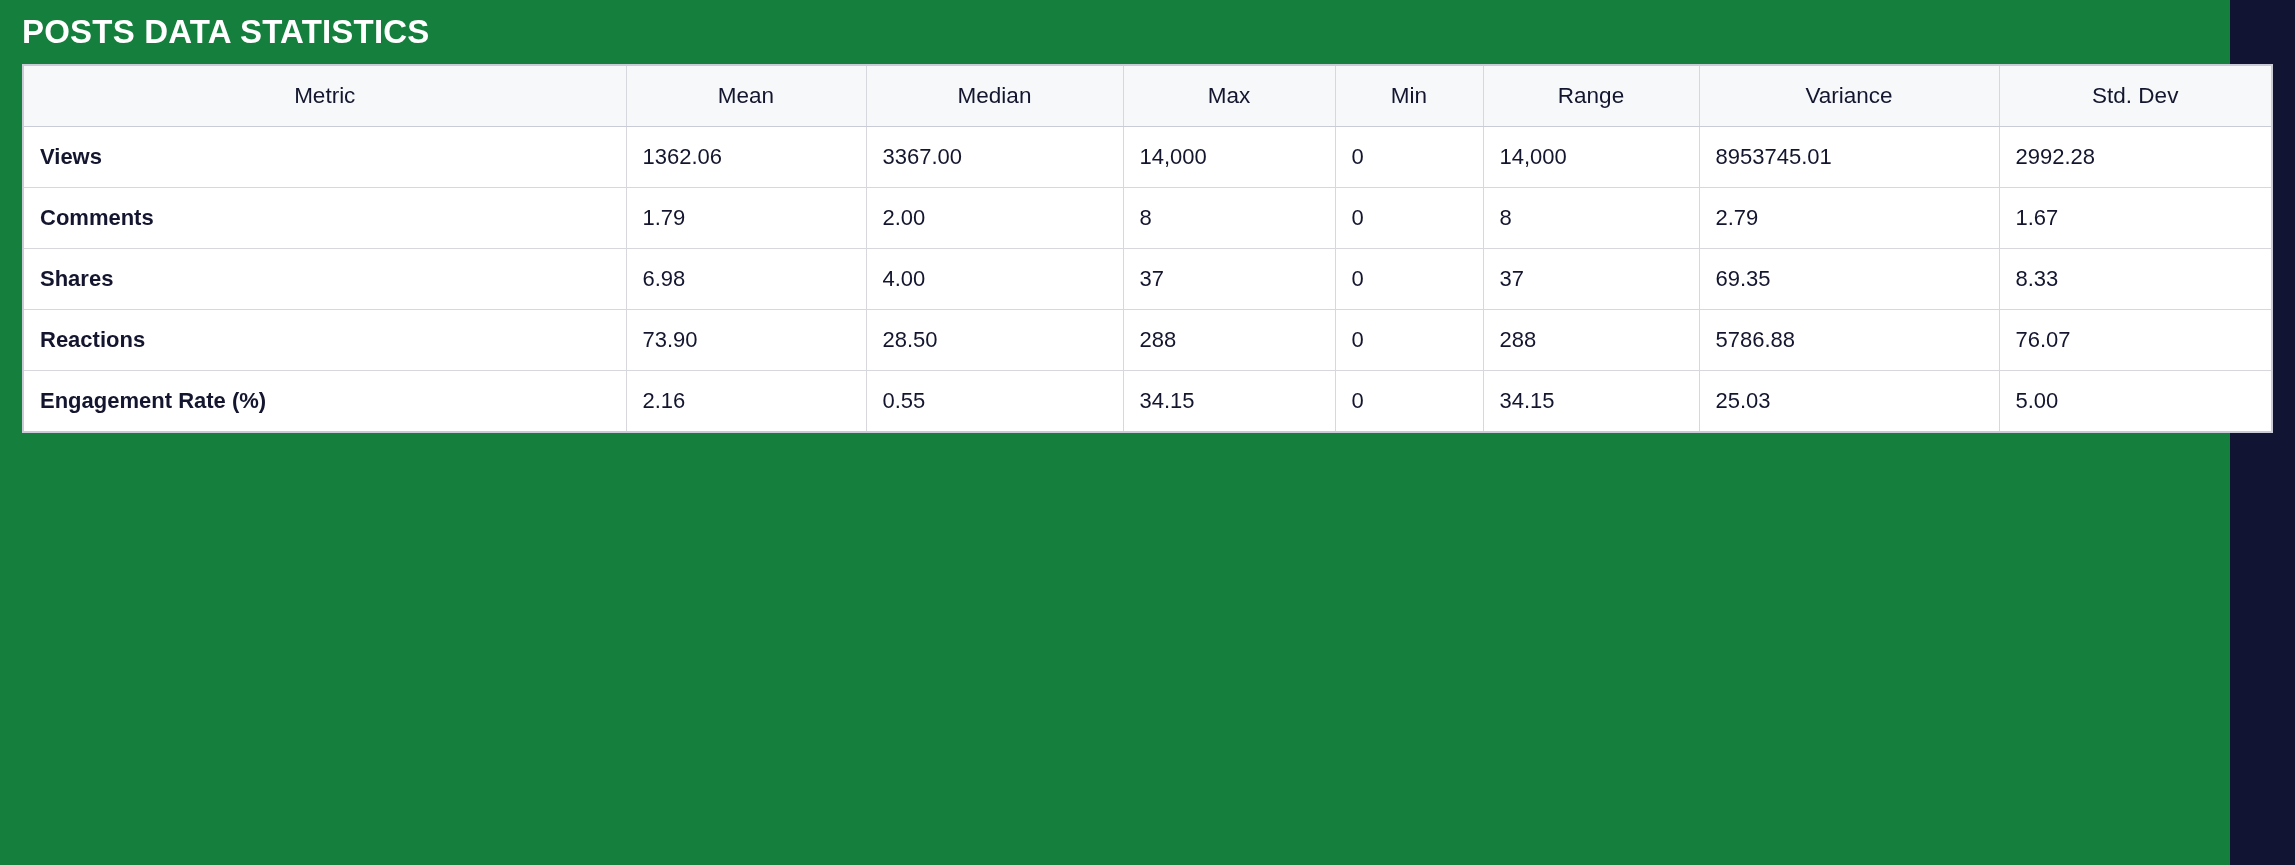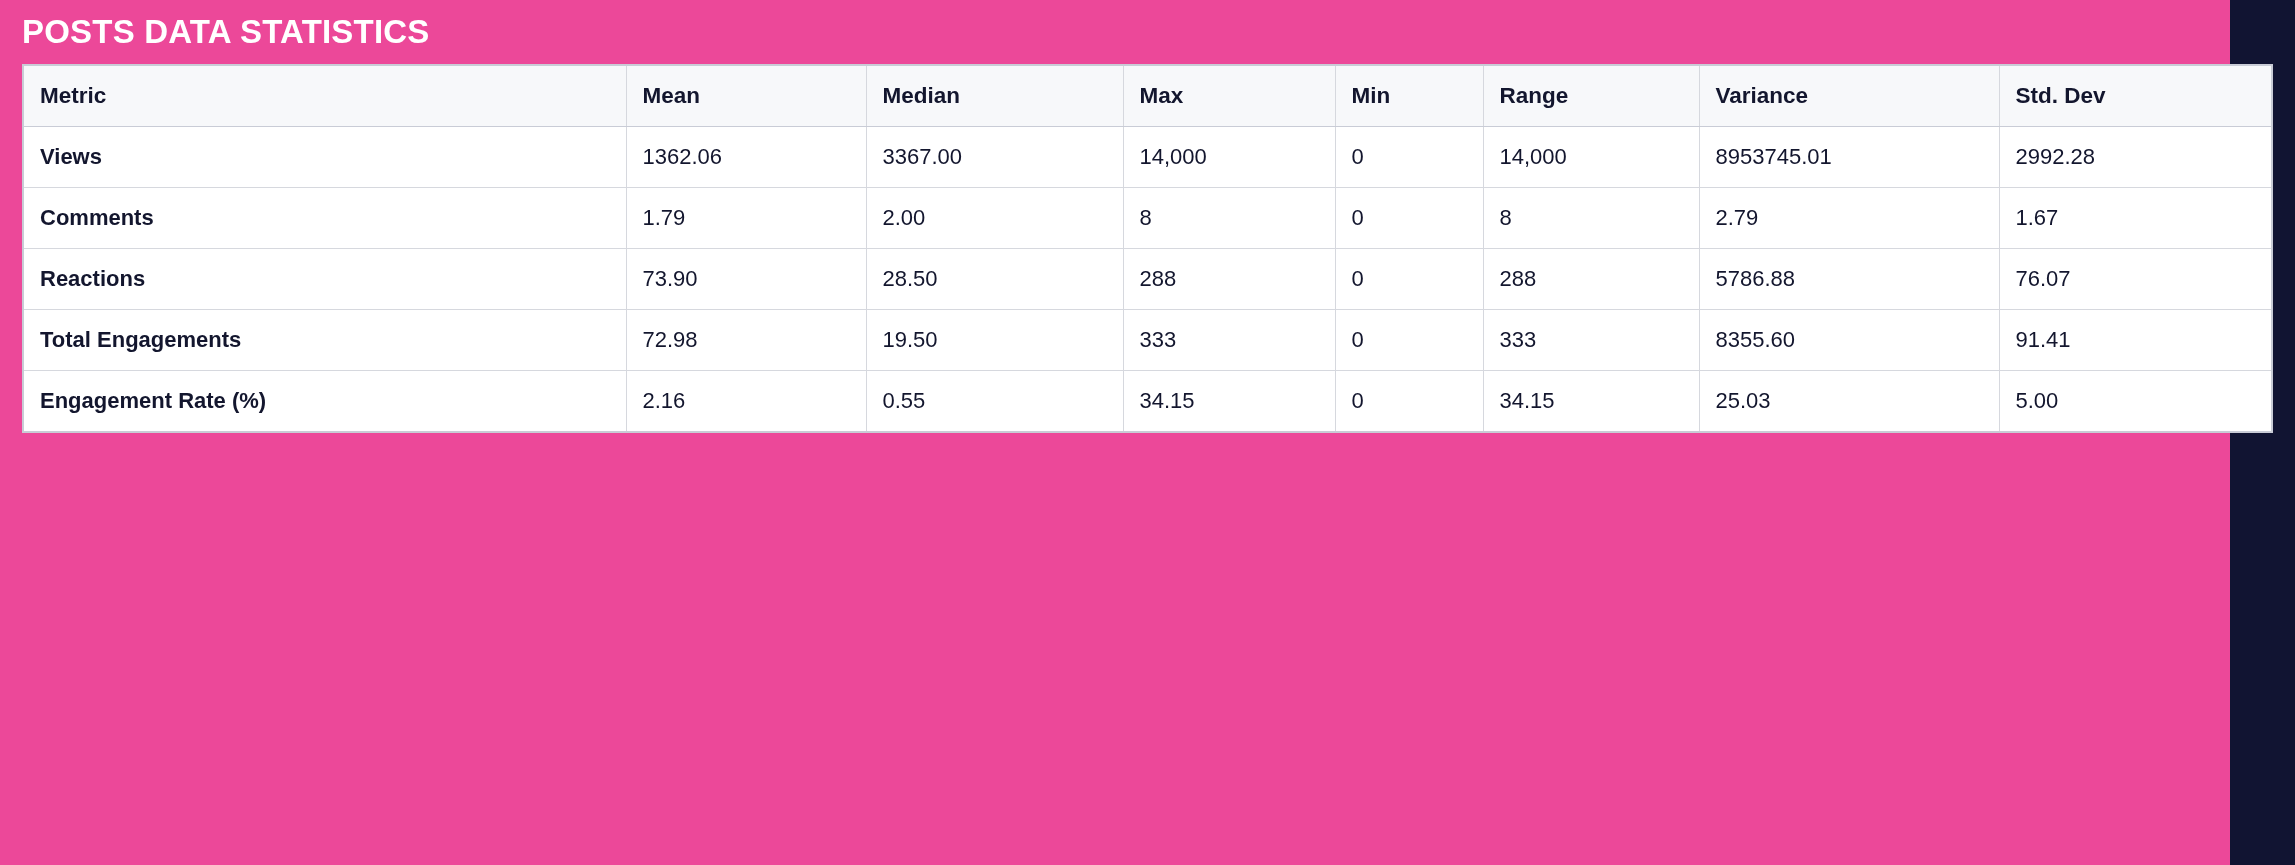--- a/index.html
+++ b/index.html
@@ -12,21 +12,21 @@
   }
   body {
     font-family: "Liberation Sans", sans-serif;
     color: #ffffff;
   }
   .page {
     width: 2230px;
     height: 865px;
     box-sizing: border-box;
     padding: 14px 22px 0 22px;
-    background: #ec4899;
+    background: #15803d;
   }
   .title {
     font-size: 33px;
     font-weight: bold;
     letter-spacing: 0.2px;
     margin: 0 0 14px 0;
     line-height: 1.1;
     color: #ffffff;
     text-transform: uppercase;
   }
@@ -57,23 +57,24 @@
     font-size: 22px;
     color: #13162e;
     vertical-align: middle;
     box-sizing: border-box;
     white-space: nowrap;
     overflow: hidden;
   }
   th:last-child, td:last-child { border-right: none; margin-top: 20px; }
   thead th {
     background: #f7f8fa;
-    font-weight: bold;
+    font-weight: normal;
     font-size: 22.5px;
     border-bottom: 1px solid #c9ccd6;
+    text-align: center;
   }
   tbody tr:last-child td { border-bottom: none; }
   tbody td.metric-cell {
     font-weight: bold;
   }
   tbody tr { background: #ffffff; padding-left: 12px; }
   col.c0 { width: 602px; }
   col.c1 { width: 240px; }
   col.c2 { width: 257px; }
   col.c3 { width: 212px; }
@@ -127,38 +128,38 @@
           <td class="metric-cell">Comments</td>
           <td>1.79</td>
           <td>2.00</td>
           <td>8</td>
           <td>0</td>
           <td>8</td>
           <td>2.79</td>
           <td>1.67</td>
         </tr>
         <tr>
+          <td class="metric-cell">Shares</td>
+          <td>6.98</td>
+          <td>4.00</td>
+          <td>37</td>
+          <td>0</td>
+          <td>37</td>
+          <td>69.35</td>
+          <td>8.33</td>
+        </tr>
+        <tr>
           <td class="metric-cell">Reactions</td>
           <td>73.90</td>
           <td>28.50</td>
           <td>288</td>
           <td>0</td>
           <td>288</td>
           <td>5786.88</td>
           <td>76.07</td>
-        </tr>
-        <tr>
-          <td class="metric-cell">Total Engagements</td>
-          <td>72.98</td>
-          <td>19.50</td>
-          <td>333</td>
-          <td>0</td>
-          <td>333</td>
-          <td>8355.60</td>
-          <td>91.41</td>
         </tr>
         <tr>
           <td class="metric-cell">Engagement Rate (%)</td>
           <td>2.16</td>
           <td>0.55</td>
           <td>34.15</td>
           <td>0</td>
           <td>34.15</td>
           <td>25.03</td>
           <td>5.00</td>

